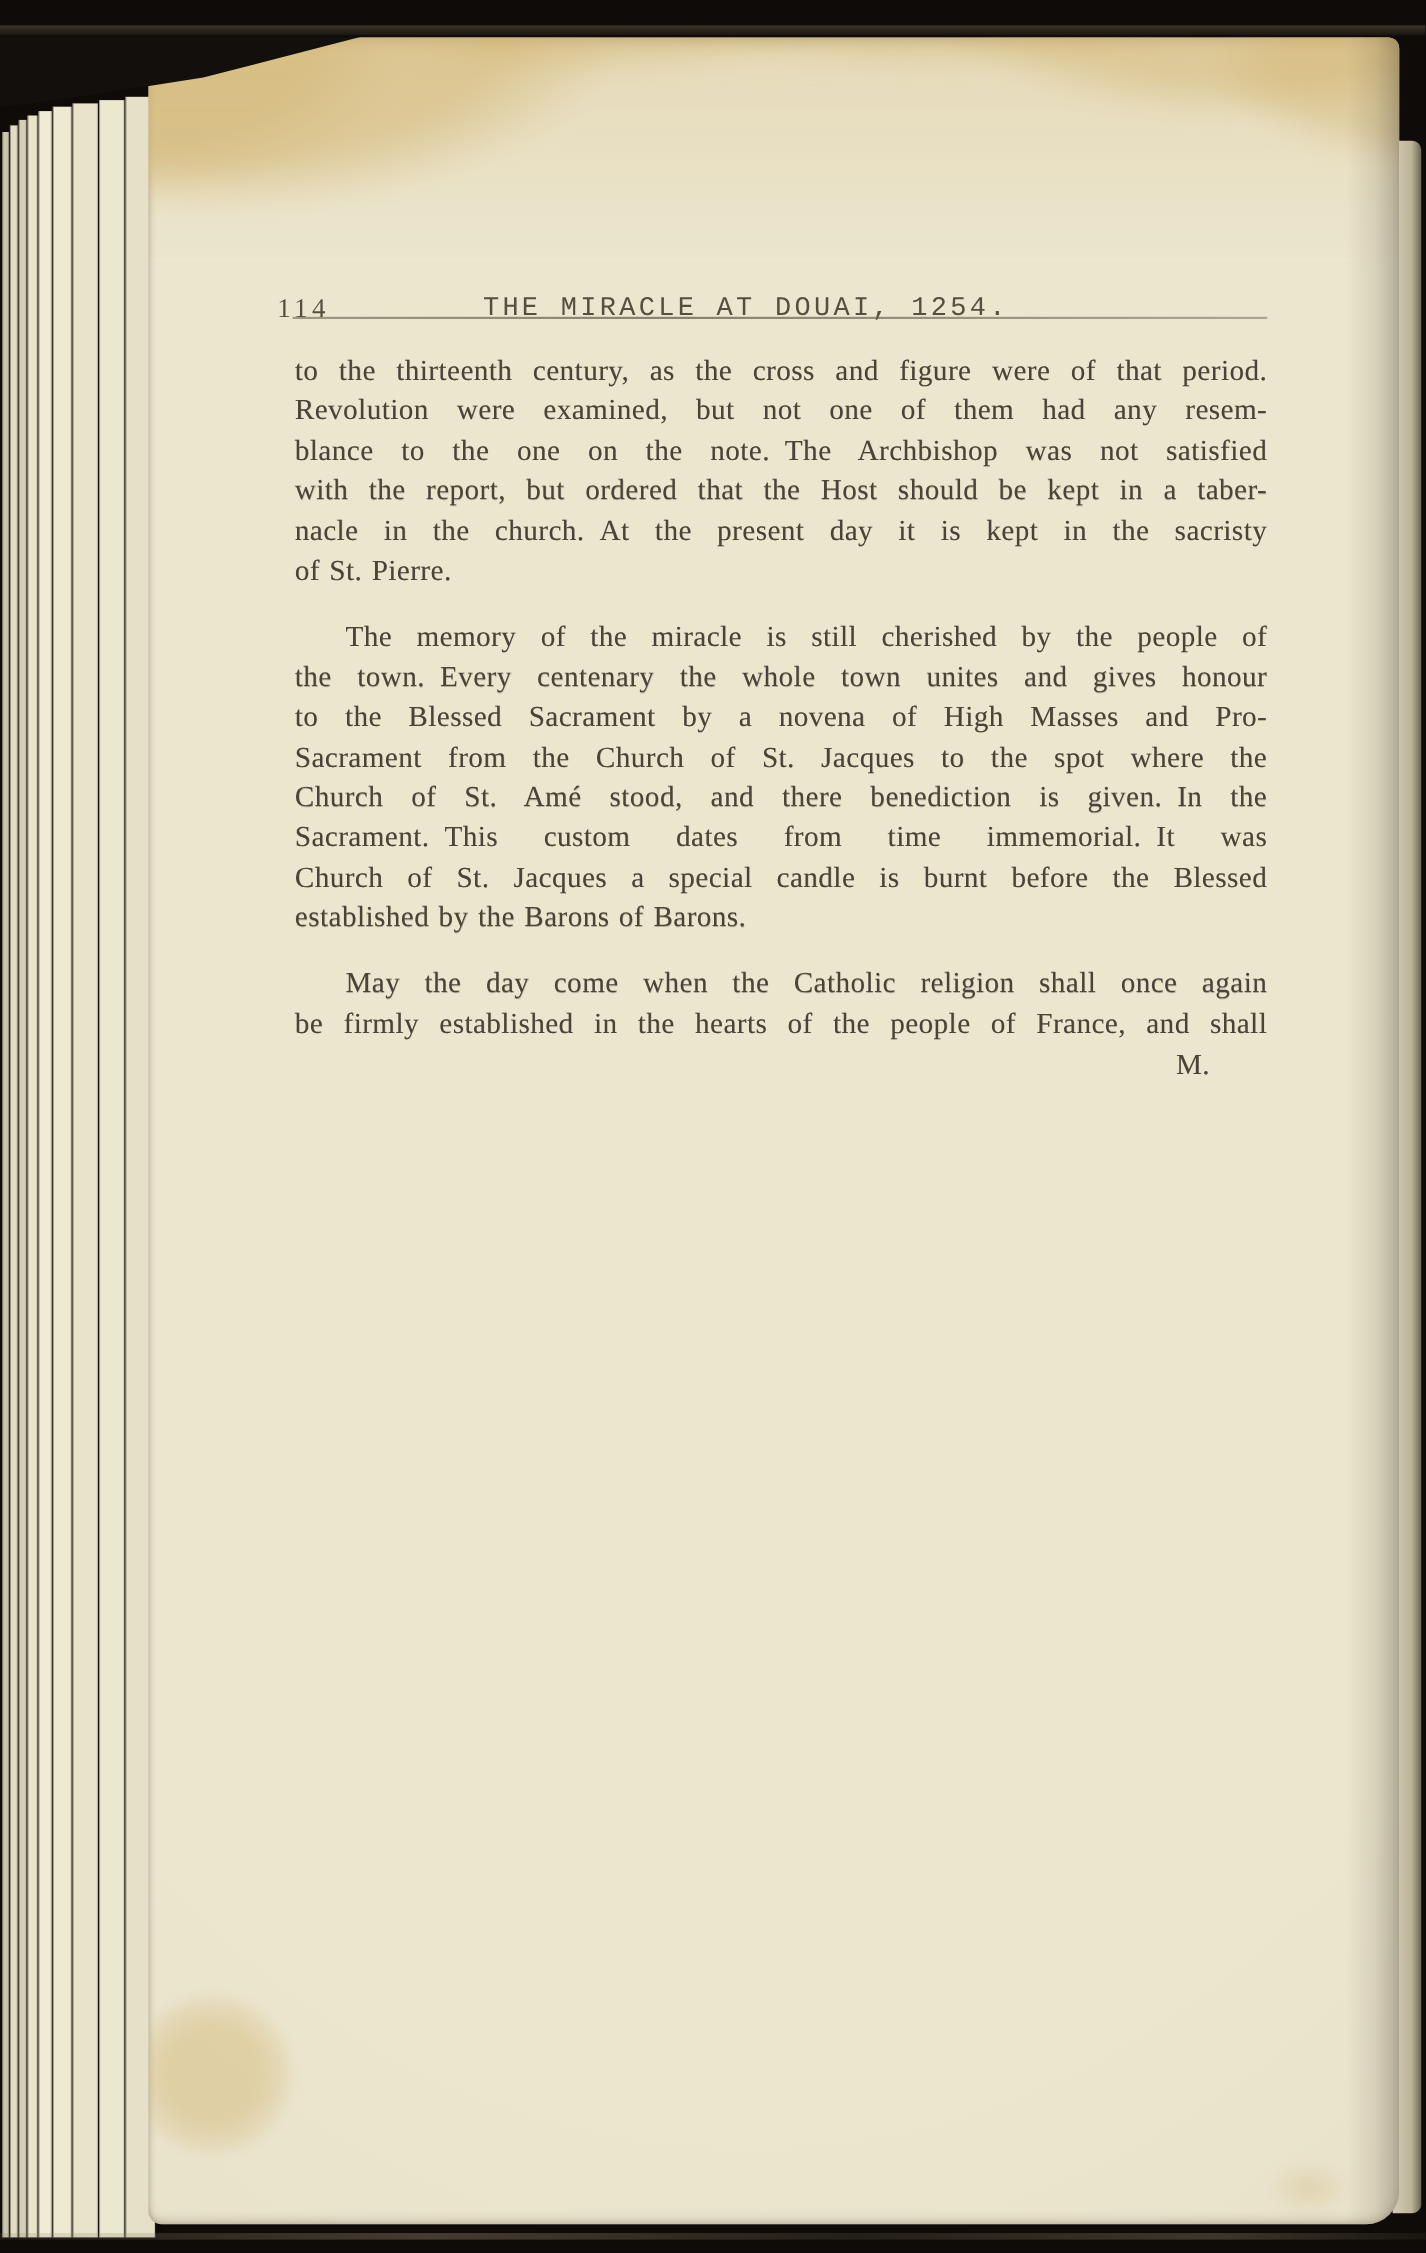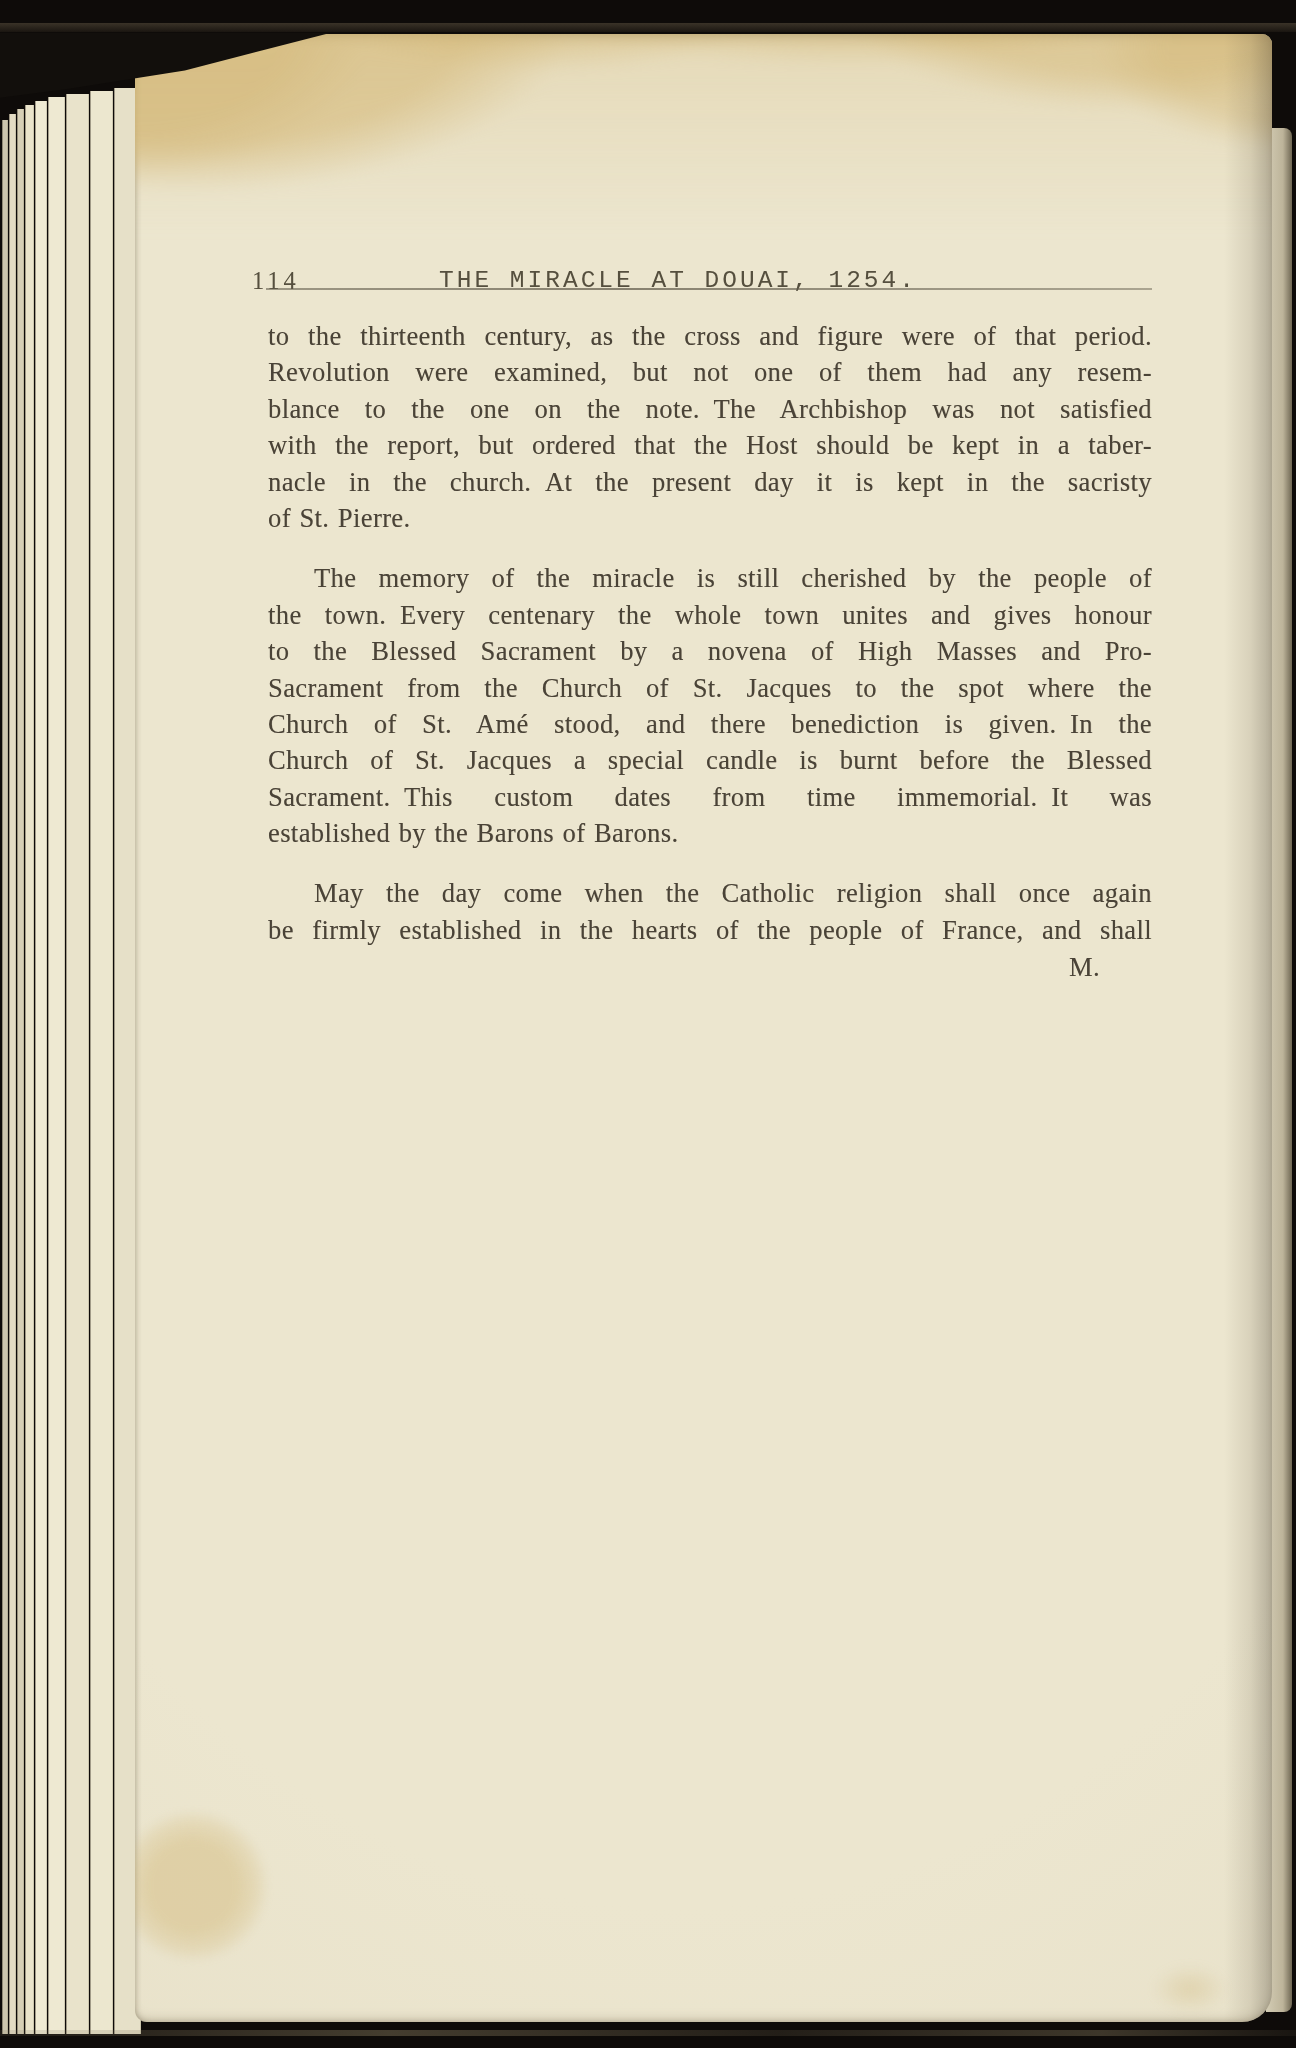--- a/index.html
+++ b/index.html
@@ -95,22 +95,22 @@
         <div class="line">Revolution were examined, but not one of them had any resem-</div>
         <div class="line">blance to the one on the note. The Archbishop was not satisfied</div>
         <div class="line">with the report, but ordered that the Host should be kept in a taber-</div>
         <div class="line">nacle in the church. At the present day it is kept in the sacristy</div>
         <div class="line last">of St. Pierre.</div>
         <div class="line indent">The memory of the miracle is still cherished by the people of</div>
         <div class="line">the town. Every centenary the whole town unites and gives honour</div>
         <div class="line">to the Blessed Sacrament by a novena of High Masses and Pro-</div>
         <div class="line">Sacrament from the Church of St. Jacques to the spot where the</div>
         <div class="line">Church of St. Amé stood, and there benediction is given. In the</div>
+        <div class="line">Sacrament. This custom dates from time immemorial. It was</div>
         <div class="line">Church of St. Jacques a special candle is burnt before the Blessed</div>
-        <div class="line">Sacrament. This custom dates from time immemorial. It was</div>
         <div class="line last">established by the Barons of Barons.</div>
         <div class="line indent">May the day come when the Catholic religion shall once again</div>
         <div class="line">be firmly established in the hearts of the people of France, and shall</div>
         <div class="sig">M.</div>
     </div>
   </div>
 
   <div class="top-wedge"></div>
   <div class="bottom-ridge"></div>
 </div>

